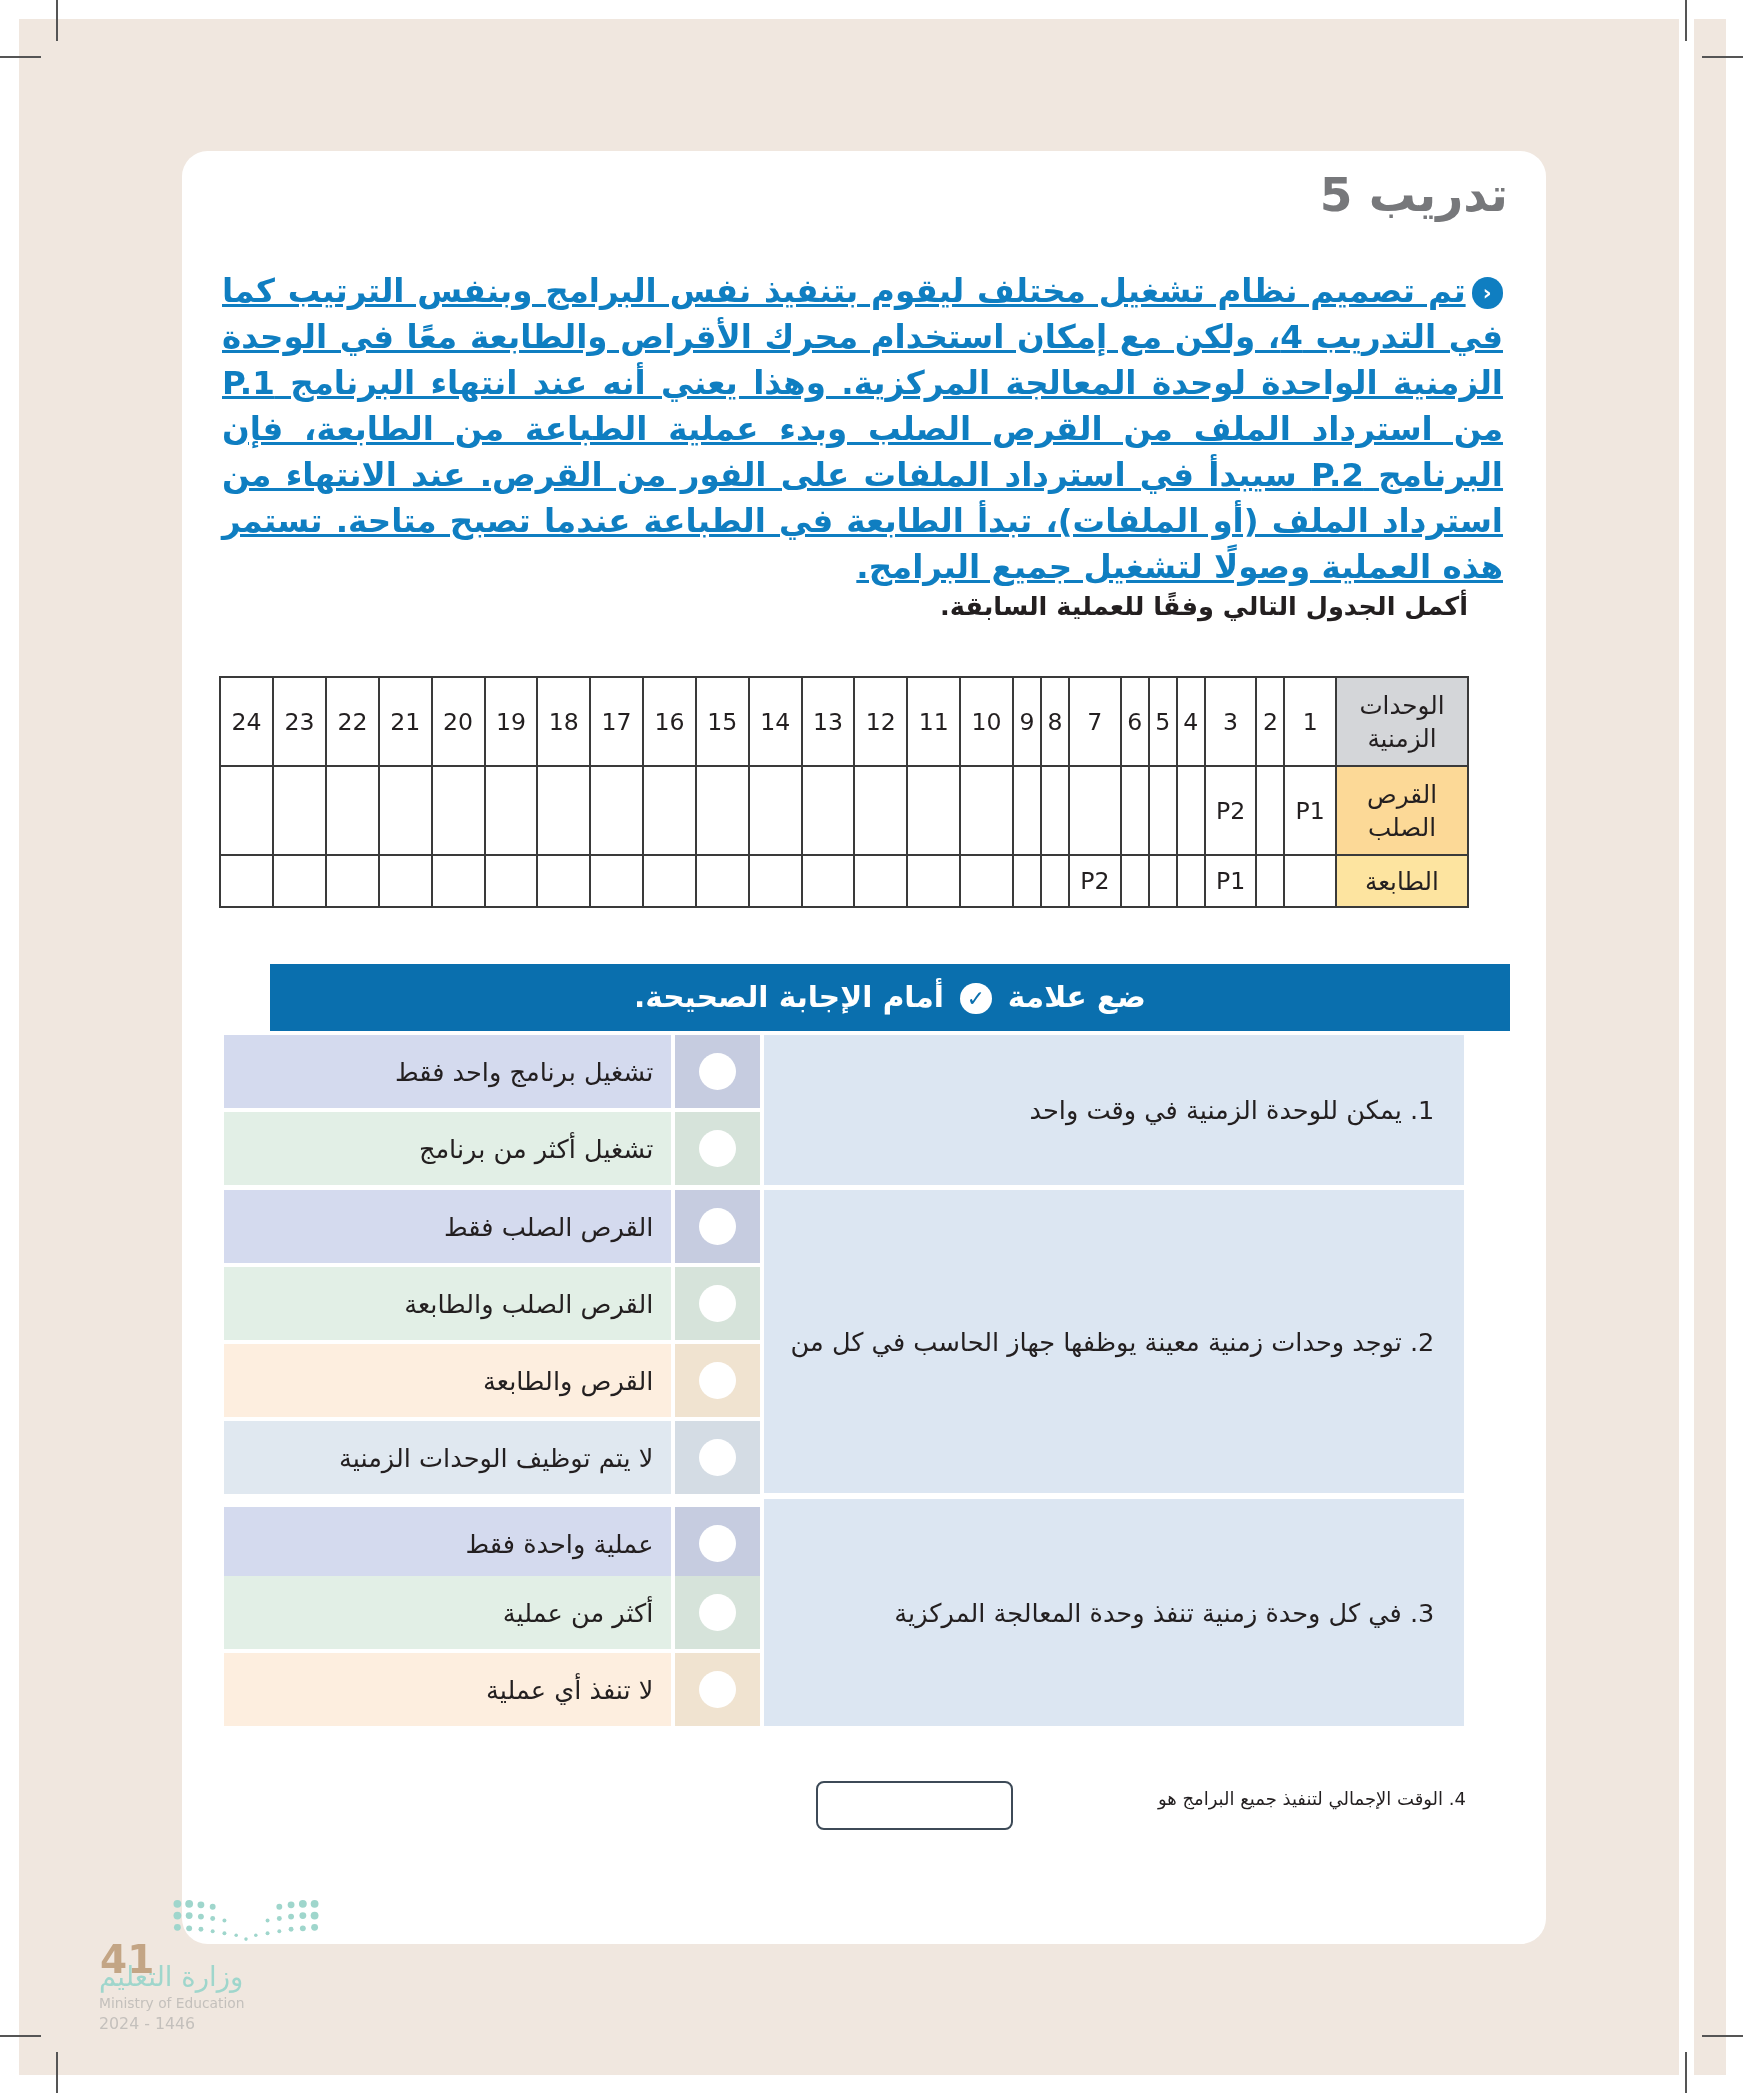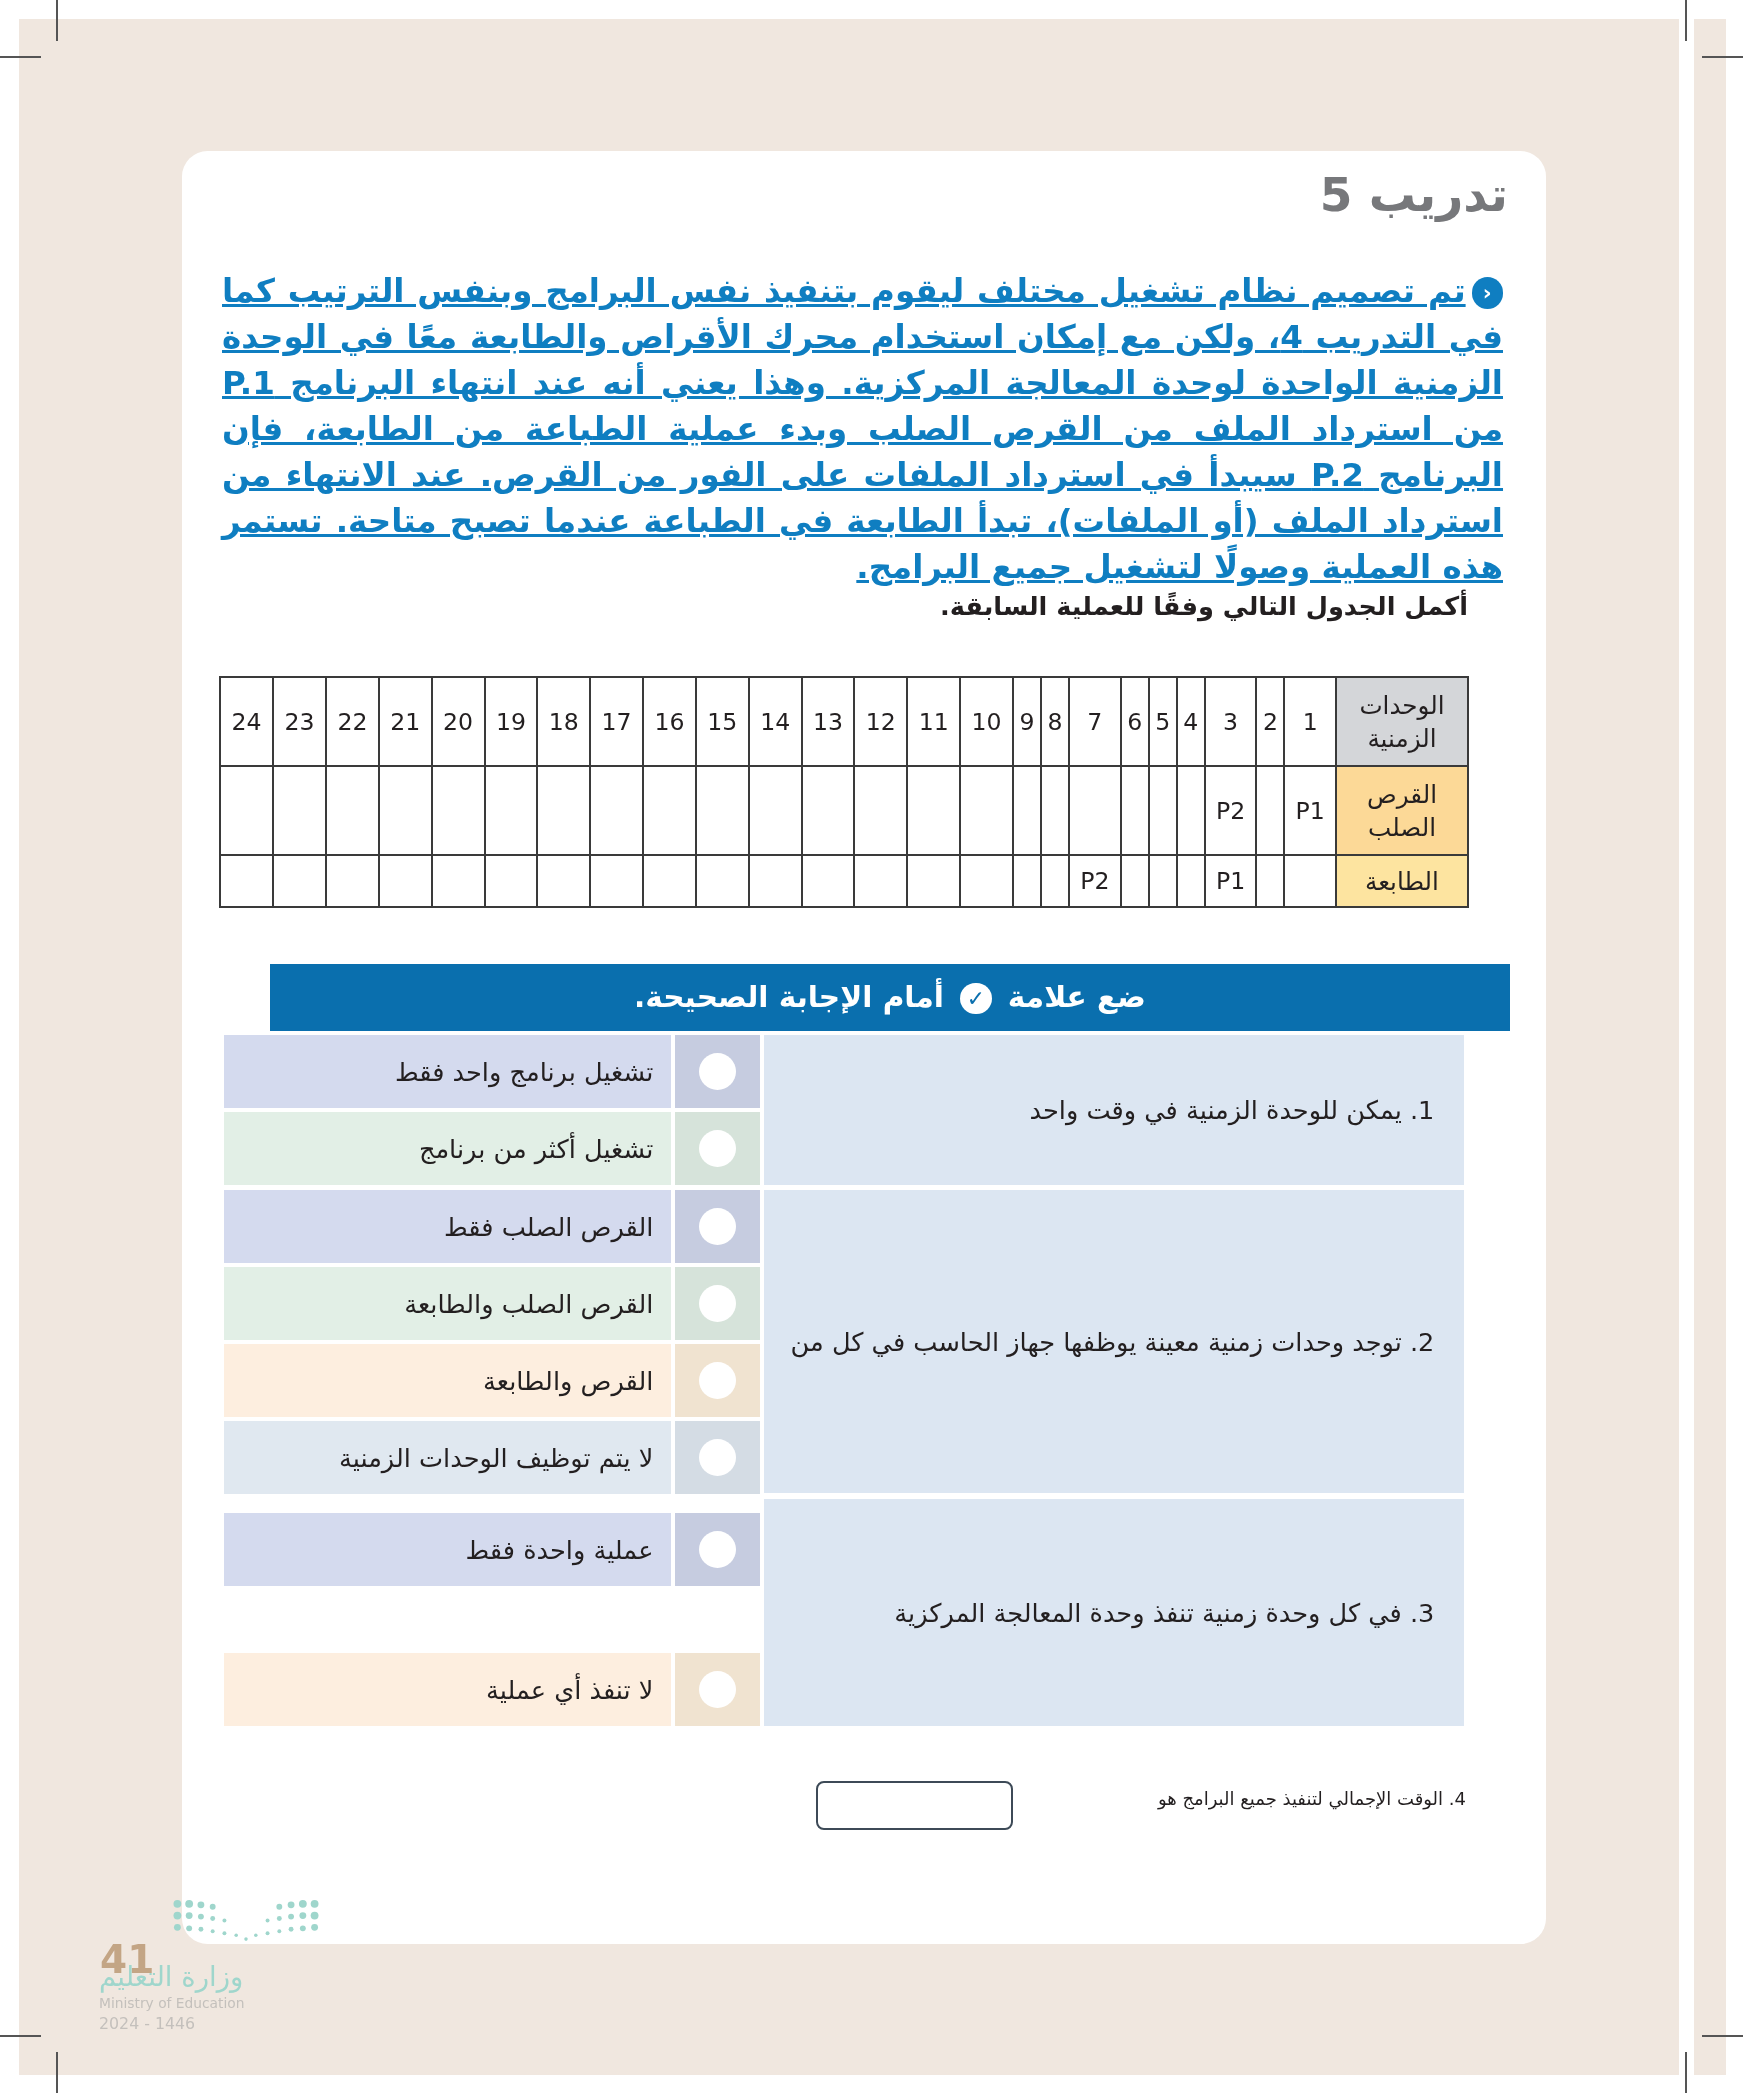--- a/index.html
+++ b/index.html
@@ -208,25 +208,31 @@
   <div class="opt c-grey" style="top:231px;">
     <div class="radio-cell">
         <div class="radio"></div>
       </div>
     <div class="txt">لا يتم توظيف الوحدات الزمنية</div>
   </div>
 </div>
 
 <div class="q-block" style="top:1499px;height:227px;">
   <div class="q-stem">3. في كل وحدة زمنية تنفذ وحدة المعالجة المركزية</div>
-  <div class="opt c-blue" style="top:14px;border-radius:23px;">
+  <div class="opt c-blue" style="top:8px;border-radius:23px;">
     <div class="radio-cell">
         <div class="radio"></div>
       </div>
     <div class="txt">عملية واحدة فقط</div>
+  </div>
+  <div class="opt c-green" style="top:77px;">
+    <div class="radio-cell">
+        <div class="radio"></div>
+      </div>
+    <div class="txt">أكثر من عملية</div>
   </div>
   <div class="opt c-peach" style="top:154px;">
     <div class="radio-cell">
         <div class="radio"></div>
       </div>
     <div class="txt">لا تنفذ أي عملية</div>
   </div>
 </div>
 
 <p class="total-q">4. الوقت الإجمالي لتنفيذ جميع البرامج هو</p>

